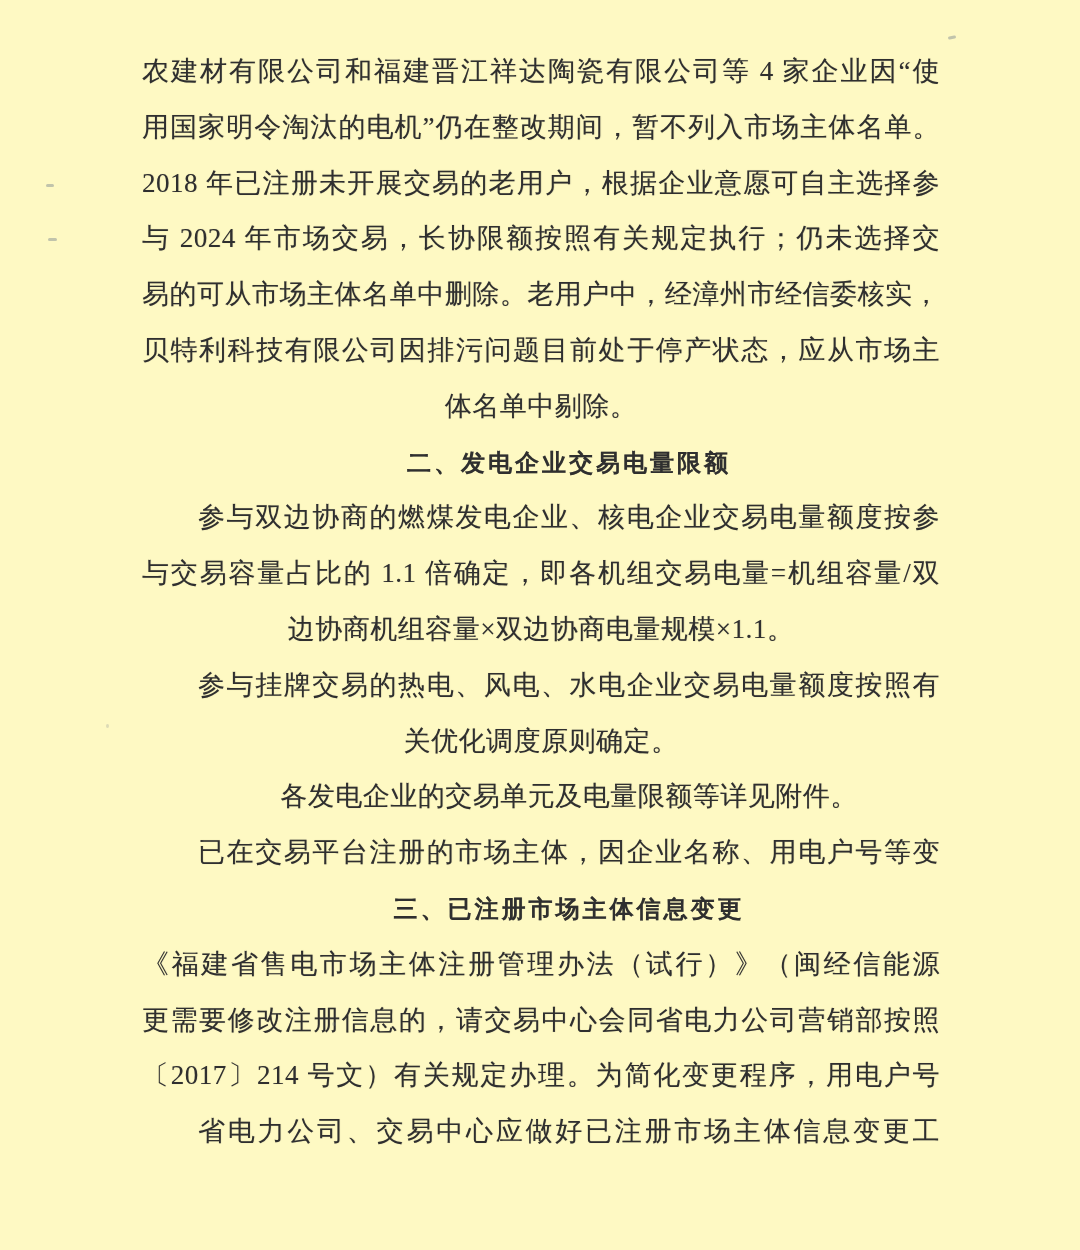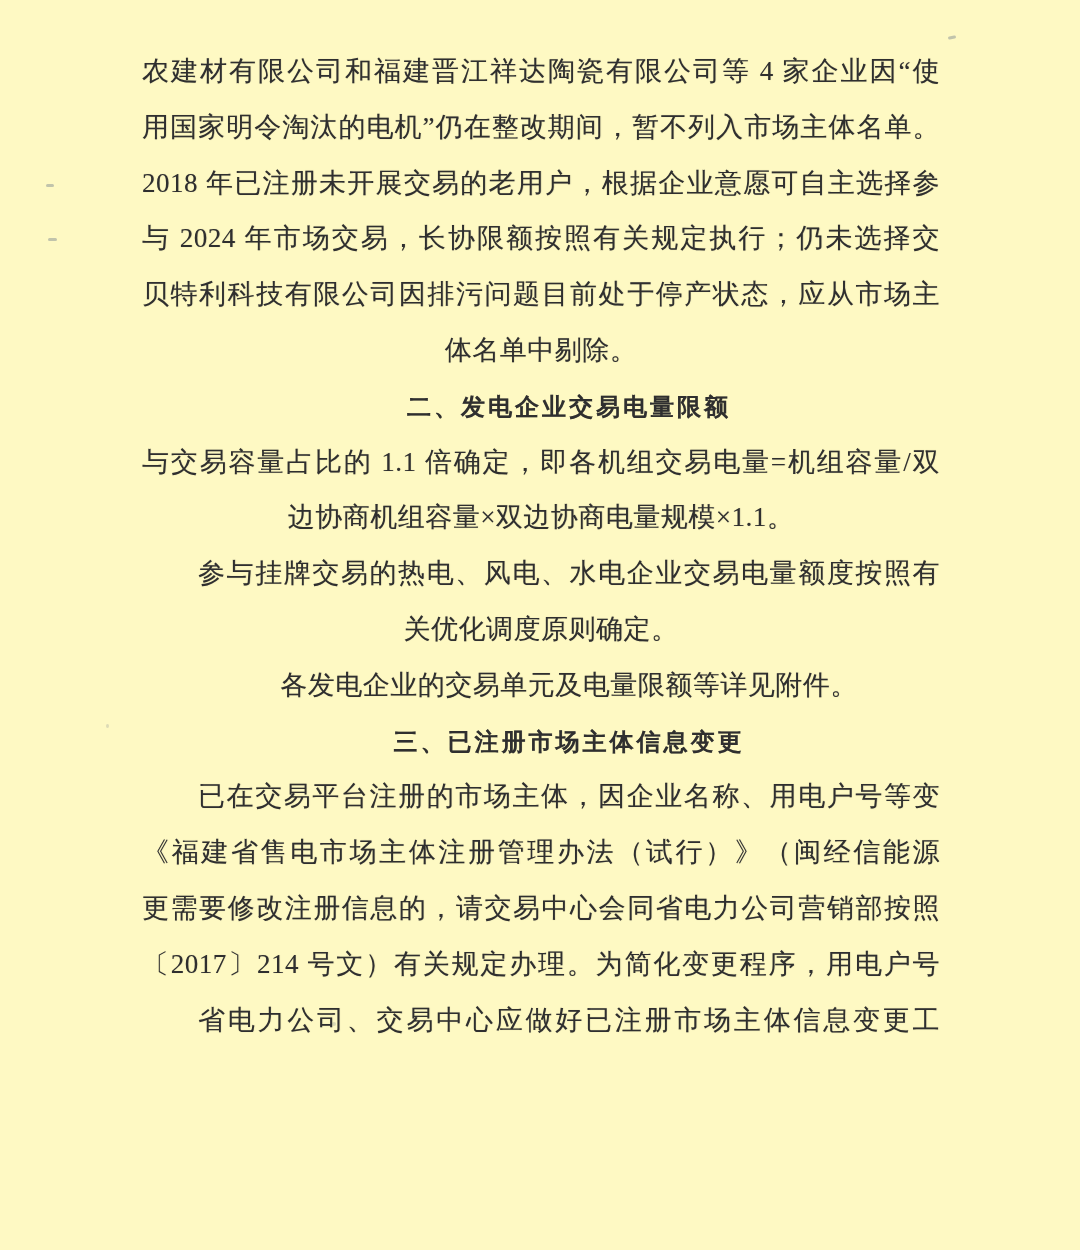--- a/index.html
+++ b/index.html
@@ -64,30 +64,32 @@
 </style>
 </head>
 <body>
 
 <div class="page">
   <div class="text-block" id="text-block">
       <div class="line justify">农建材有限公司和福建晋江祥达陶瓷有限公司等 4 家企业因“使</div>
       <div class="line justify">用国家明令淘汰的电机”仍在整改期间，暂不列入市场主体名单。</div>
       <div class="line justify">2018 年已注册未开展交易的老用户，根据企业意愿可自主选择参</div>
       <div class="line justify">与 2024 年市场交易，长协限额按照有关规定执行；仍未选择交</div>
+      <div class="line justify">易的可从市场主体名单中删除。老用户中，经漳州市经信委核实，</div>
       <div class="line justify">贝特利科技有限公司因排污问题目前处于停产状态，应从市场主</div>
       <div class="line">体名单中剔除。</div>
       <div class="line heading indent">二、发电企业交易电量限额</div>
+      <div class="line indent justify">参与双边协商的燃煤发电企业、核电企业交易电量额度按参</div>
       <div class="line justify">与交易容量占比的 1.1 倍确定，即各机组交易电量=机组容量/双</div>
       <div class="line">边协商机组容量×双边协商电量规模×1.1。</div>
       <div class="line indent justify">参与挂牌交易的热电、风电、水电企业交易电量额度按照有</div>
       <div class="line">关优化调度原则确定。</div>
       <div class="line indent">各发电企业的交易单元及电量限额等详见附件。</div>
+      <div class="line indent justify">已在交易平台注册的市场主体，因企业名称、用电户号等变</div>
       <div class="line heading indent">三、已注册市场主体信息变更</div>
-      <div class="line indent justify">已在交易平台注册的市场主体，因企业名称、用电户号等变</div>
       <div class="line justify">《福建省售电市场主体注册管理办法（试行）》（闽经信能源</div>
       <div class="line justify">更需要修改注册信息的，请交易中心会同省电力公司营销部按照</div>
       <div class="line justify">〔2017〕214 号文）有关规定办理。为简化变更程序，用电户号</div>
       <div class="line indent justify">省电力公司、交易中心应做好已注册市场主体信息变更工</div>
     </div>
   <div class="speck s1"></div>
   <div class="speck s2"></div>
   <div class="speck s3"></div>
   <div class="speck s4"></div>
   <div class="speck s5"></div>

